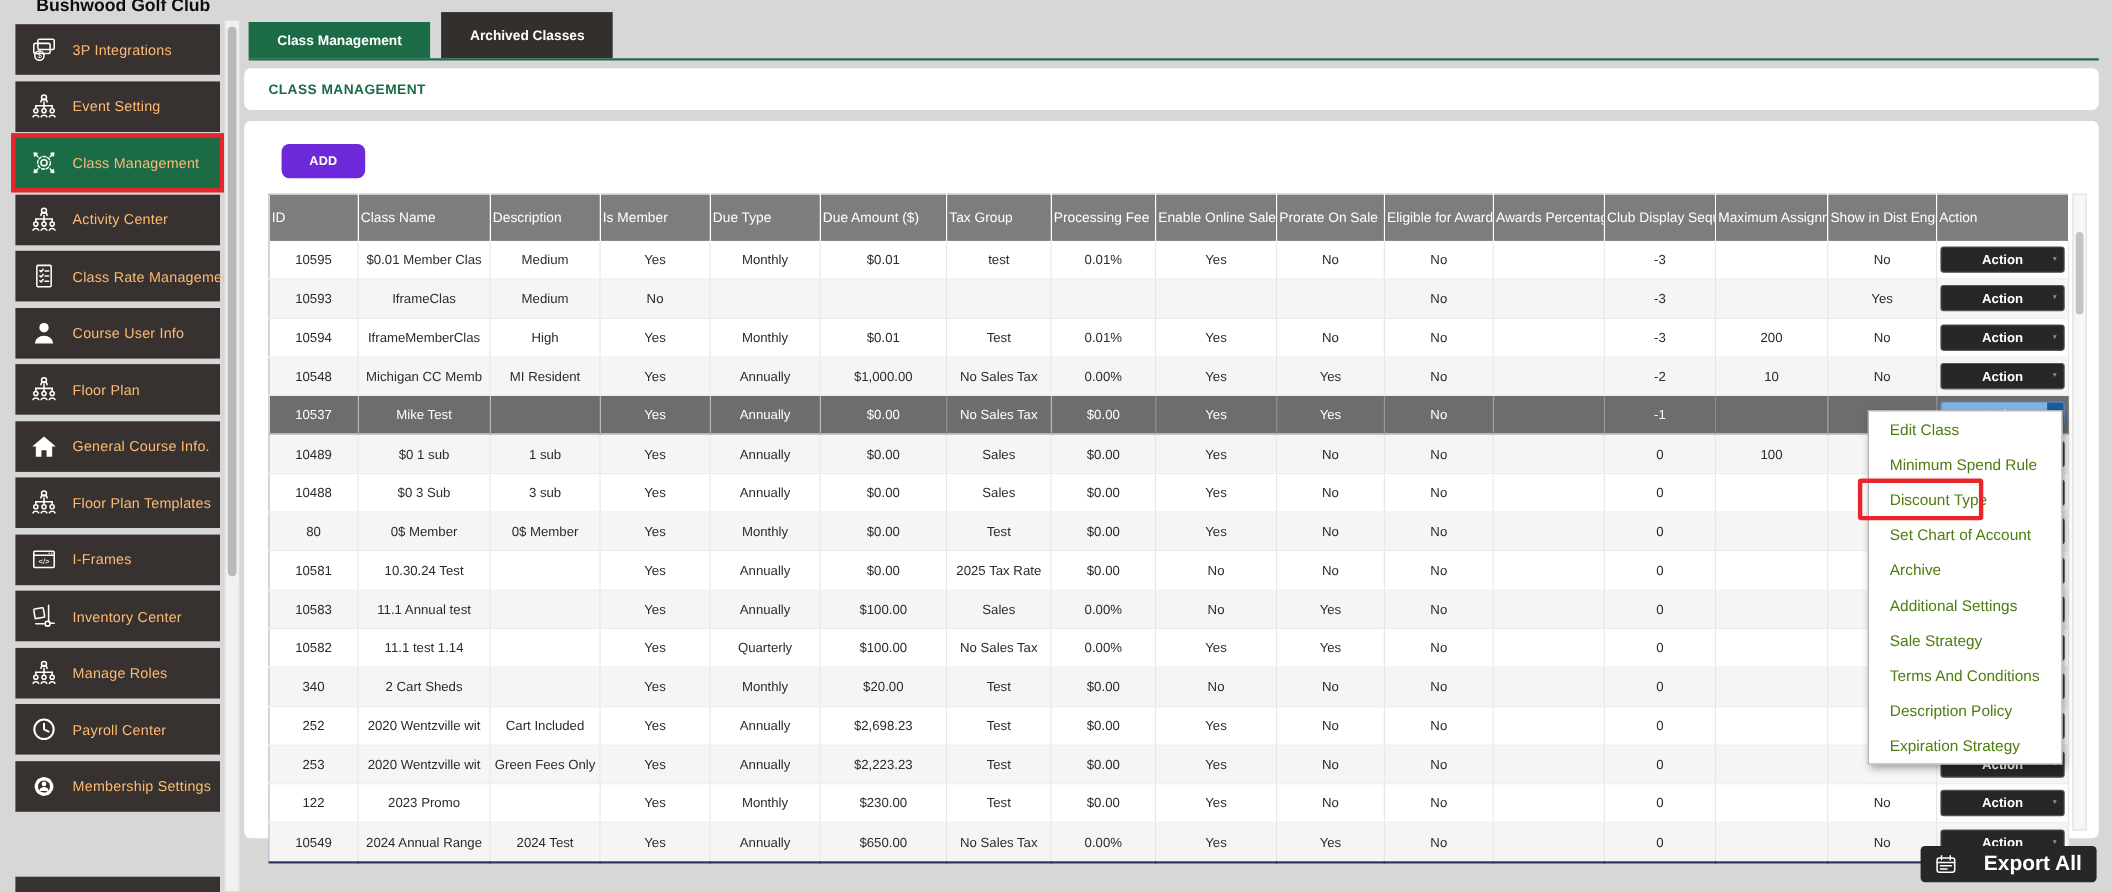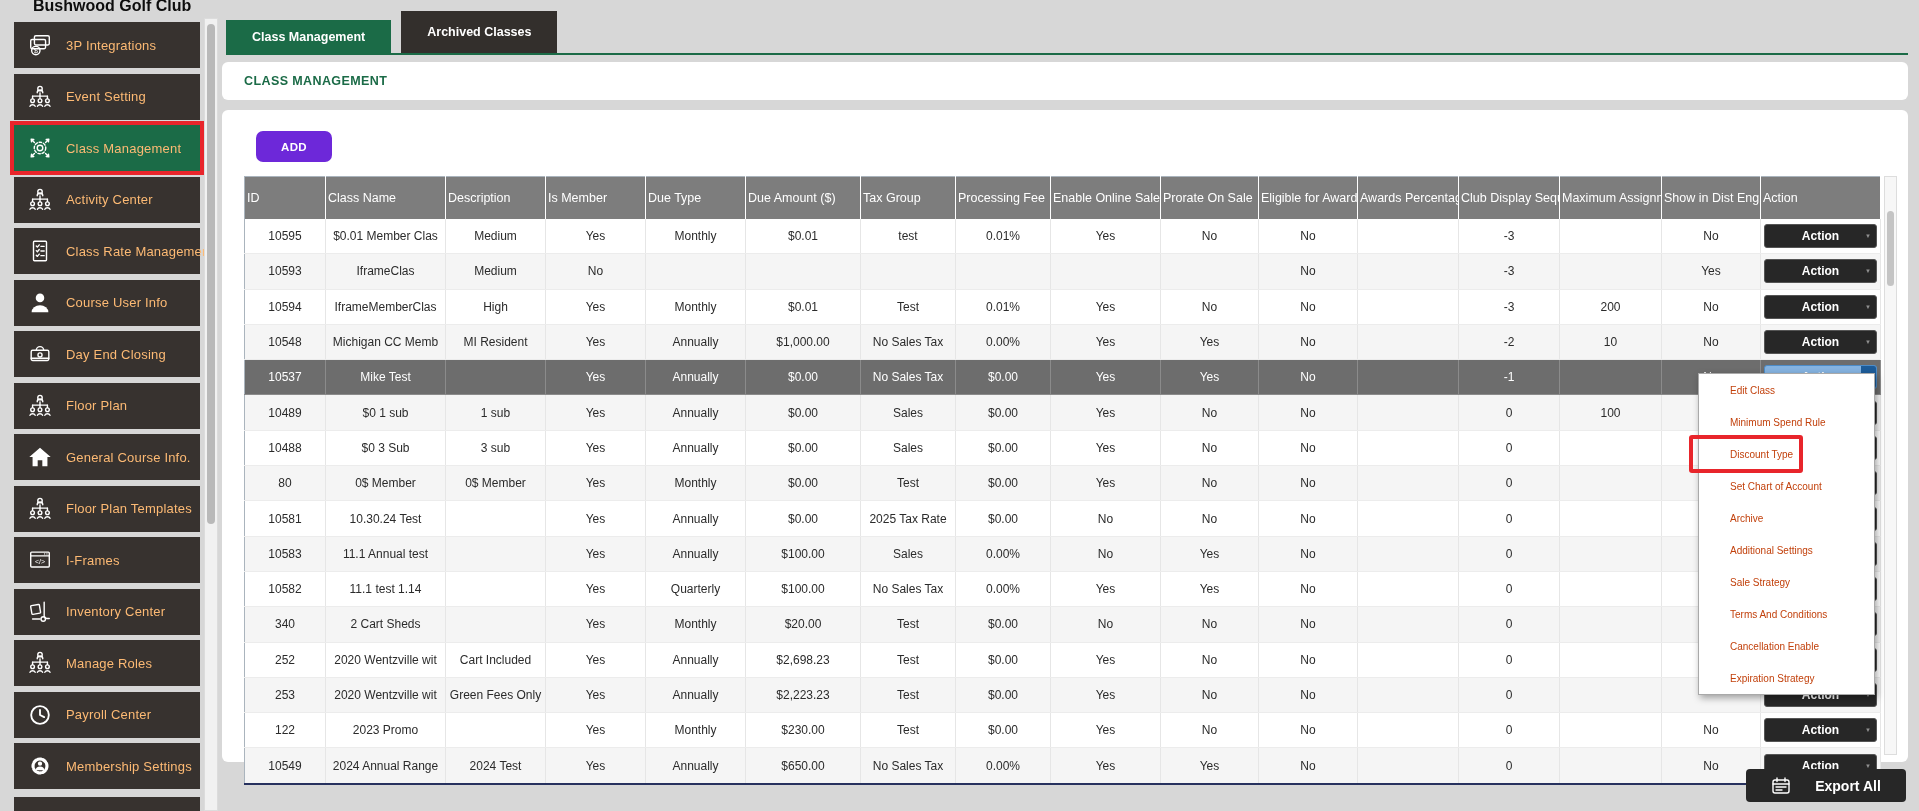--- a/index.html
+++ b/index.html
@@ -35,24 +35,24 @@
   .grid tr.selected td{background:#6d6d6d;color:#fff;border-right-color:#8b8b8b;border-bottom-color:#8b8b8b}
   .action-btn{width:113px;height:24px;margin:0 auto;background:#272727;border:1px solid #555;border-radius:3px;display:flex;align-items:center;position:relative;cursor:pointer;box-sizing:border-box}
   .a-label{flex:1;color:#fff;font-size:12px;font-weight:bold;text-align:center}
   .a-arrow{position:absolute;right:5px;top:0;height:100%;display:flex;align-items:center;color:#8f8f8f;font-size:6px}
   .action-btn.open{background:#85b3e0;border-color:#4d8cc8}
   .action-btn.open .a-arrow{right:0;width:15px;background:#1d5c99;color:#fff;justify-content:center;border-radius:0 2px 2px 0}
   .table-scrollbar{position:absolute;left:1884px;top:176px;width:13px;height:579px;background:#f7f7f7;border:1px solid #ddd;box-sizing:border-box}
   .tb-thumb{position:absolute;left:2px;top:34px;width:7px;height:75px;background:#c4c4c4;border-radius:4px}
   
   .action-menu{position:absolute;left:1698px;top:373px;width:177px;height:322px;background:#fff;border:1px solid #a9a9a9;box-shadow:2px 3px 7px rgba(0,0,0,.35);z-index:50;display:flex;flex-direction:column;box-sizing:border-box}
-  .menu-item{flex:1;display:flex;align-items:center;padding-left:31px;font-size:10px;color:#c2410c;position:relative;cursor:pointer;white-space:nowrap}
+  .menu-item{flex:1;display:flex;align-items:center;padding-left:19px;font-size:14px;color:#4d7c0f;position:relative;cursor:pointer;white-space:nowrap}
   .red-box{position:absolute;left:-10px;top:-3px;width:114px;height:38px;border:4px solid #e8252b;border-radius:3px;box-sizing:border-box;z-index:60;pointer-events:none}
   
-  .export-btn{position:absolute;left:1746px;top:769px;width:160px;height:33px;background:#272727;color:#fff;border:none;border-radius:4px;font-family:inherit;font-size:14px;font-weight:bold;display:flex;align-items:center;justify-content:center;gap:24px;cursor:pointer}
+  .export-btn{position:absolute;left:1746px;top:769px;width:160px;height:33px;background:#272727;color:#fff;border:none;border-radius:4px;font-family:inherit;font-size:19px;font-weight:bold;display:flex;align-items:center;justify-content:center;gap:24px;cursor:pointer}
   .exp-icon svg{display:block}
 </style>
 </head>
 <body>
 
 <div class="canvas">
   <div class="page-title">Bushwood Golf Club</div>
 
   <nav class="sidebar" id="sidebar">
       <div class="sb-item">
@@ -134,31 +134,20 @@
         <span class="sb-label">Class Rate Management</span>
       </div>
       <div class="sb-item">
         <span class="sb-icon">
           <svg width="26" height="26" viewBox="0 0 28 28" fill="none" stroke="#fff" stroke-width="1.5" stroke-linecap="round" stroke-linejoin="round">
             <circle cx="14" cy="8.5" r="4.6" fill="#fff" stroke="none"></circle>
             <path d="M5,24 a9,7.5 0 0 1 18,0 z" fill="#fff" stroke="none"></path>
           </svg>
         </span>
         <span class="sb-label">Course User Info</span>
-      </div>
-      <div class="sb-item">
-        <span class="sb-icon">
-          <svg width="26" height="26" viewBox="0 0 28 28" fill="none" stroke="#fff" stroke-width="1.5" stroke-linecap="round" stroke-linejoin="round">
-            <rect x="4.5" y="10" width="19" height="11" rx="1.5"></rect>
-            <path d="M10,10 a4,4 0 0 1 8,0"></path>
-            <circle cx="14" cy="15" r="2.2"></circle>
-            <path d="M4.5,18.5 h19"></path>
-          </svg>
-        </span>
-        <span class="sb-label">Day End Closing</span>
       </div>
       <div class="sb-item">
         <span class="sb-icon">
           <svg width="26" height="26" viewBox="0 0 28 28" fill="none" stroke="#fff" stroke-width="1.5" stroke-linecap="round" stroke-linejoin="round">
             <circle cx="14" cy="5" r="2.4"></circle>
             <path d="M11,9.5 a3,3 0 0 1 6,0"></path>
             <line x1="14" y1="9.5" x2="14" y2="13"></line>
             <line x1="6" y1="13" x2="22" y2="13"></line>
             <line x1="6" y1="13" x2="6" y2="15.5"></line>
             <line x1="14" y1="13" x2="14" y2="15.5"></line>
@@ -700,21 +689,21 @@
 
   <div class="action-menu" id="menu">
       <div class="menu-item">Edit Class</div>
       <div class="menu-item">Minimum Spend Rule</div>
       <div class="menu-item">Discount Type<div class="red-box"></div></div>
       <div class="menu-item">Set Chart of Account</div>
       <div class="menu-item">Archive</div>
       <div class="menu-item">Additional Settings</div>
       <div class="menu-item">Sale Strategy</div>
       <div class="menu-item">Terms And Conditions</div>
-      <div class="menu-item">Cancellation Enable</div>
+      <div class="menu-item">Description Policy</div>
       <div class="menu-item">Expiration Strategy</div>
     </div>
 
   <button class="export-btn">
     <span class="exp-icon">
       <svg width="20" height="19" viewBox="0 0 20 19" fill="none" stroke="#fff" stroke-width="1.4" stroke-linecap="round">
         <rect x="2" y="4" width="16" height="13" rx="2"></rect>
         <line x1="2" y1="8" x2="18" y2="8"></line>
         <line x1="6" y1="2" x2="6" y2="5.5"></line>
           <line x1="14" y1="2" x2="14" y2="5.5"></line>

